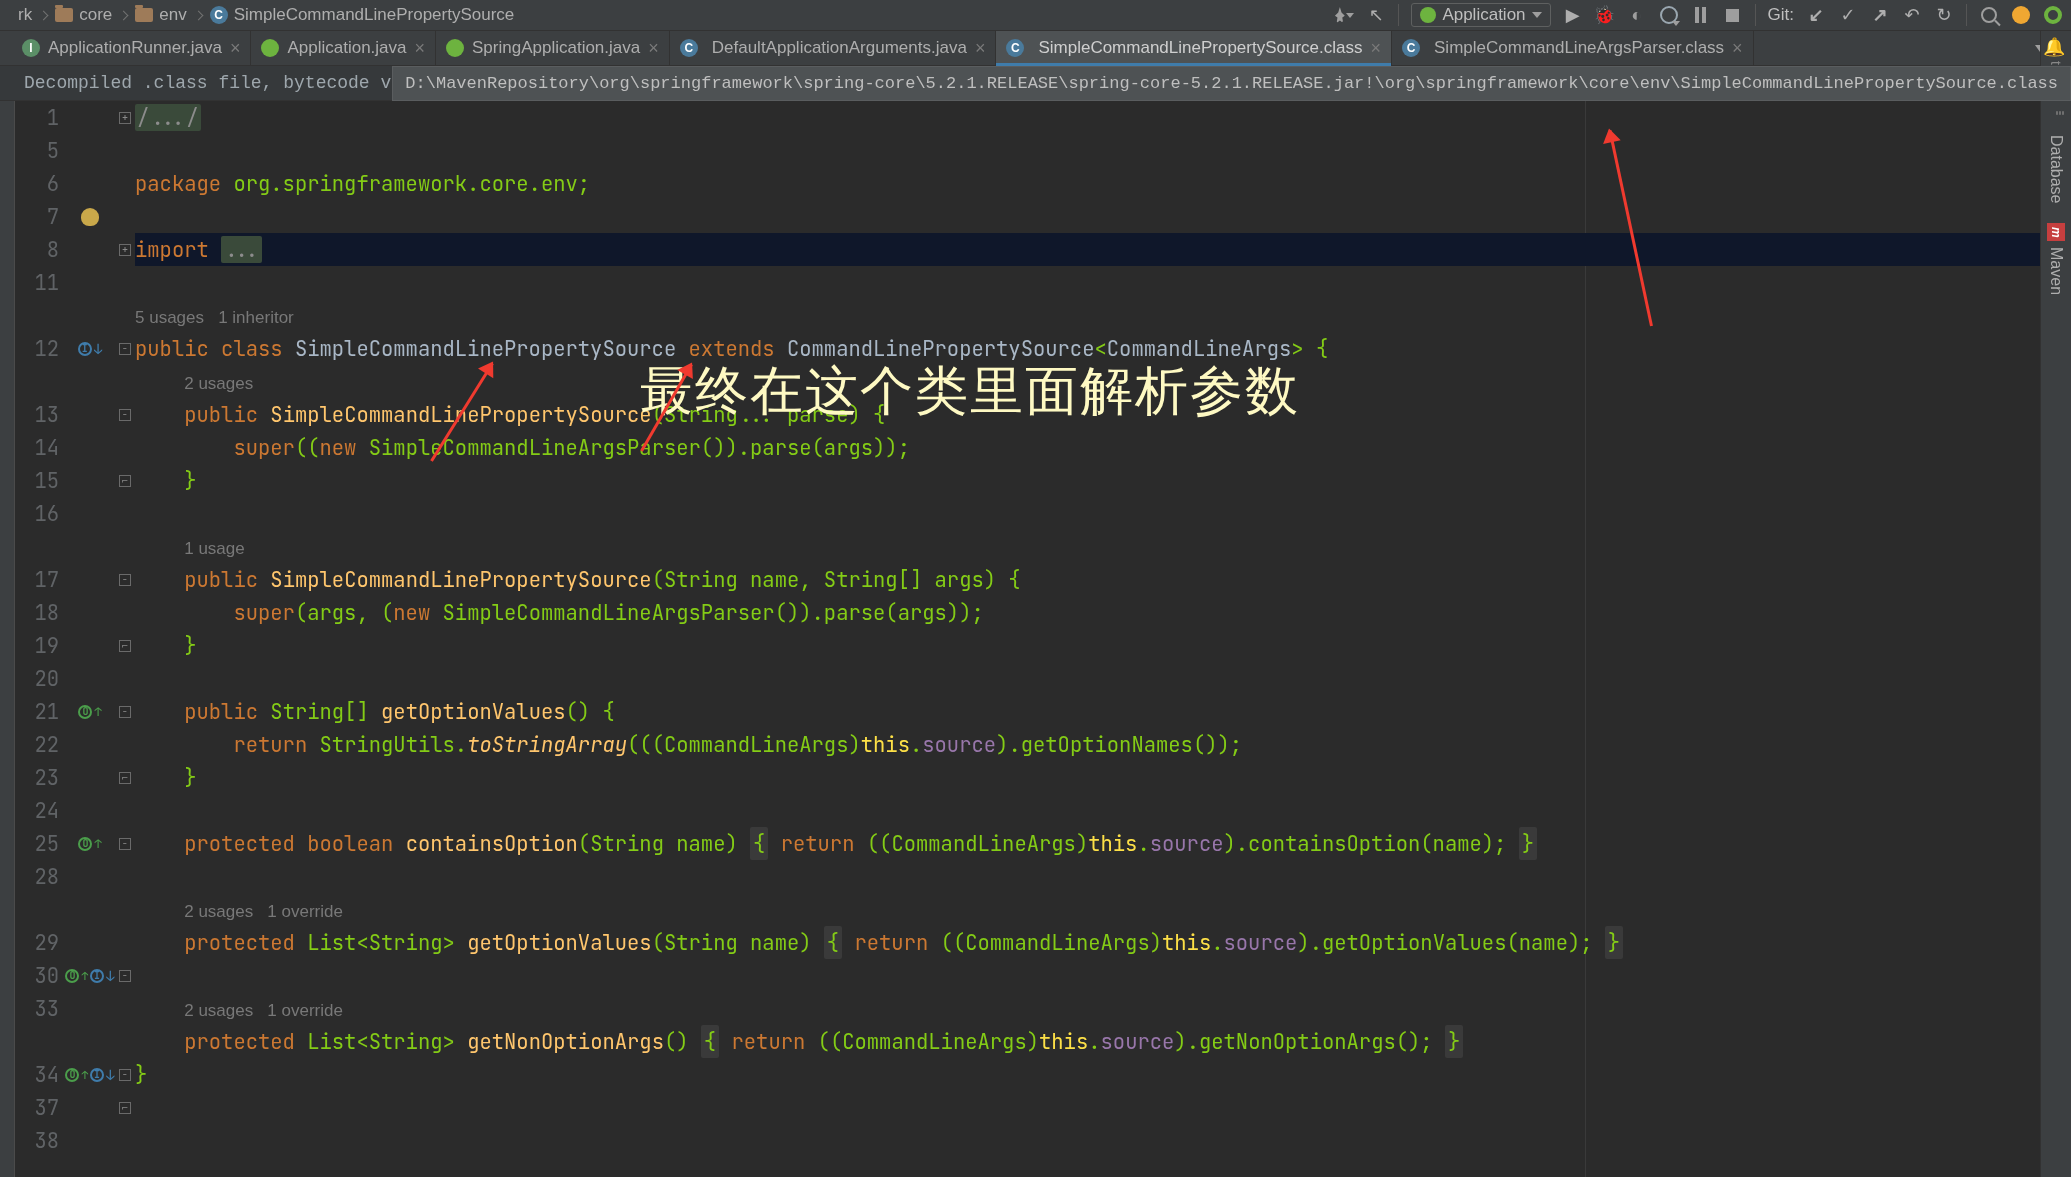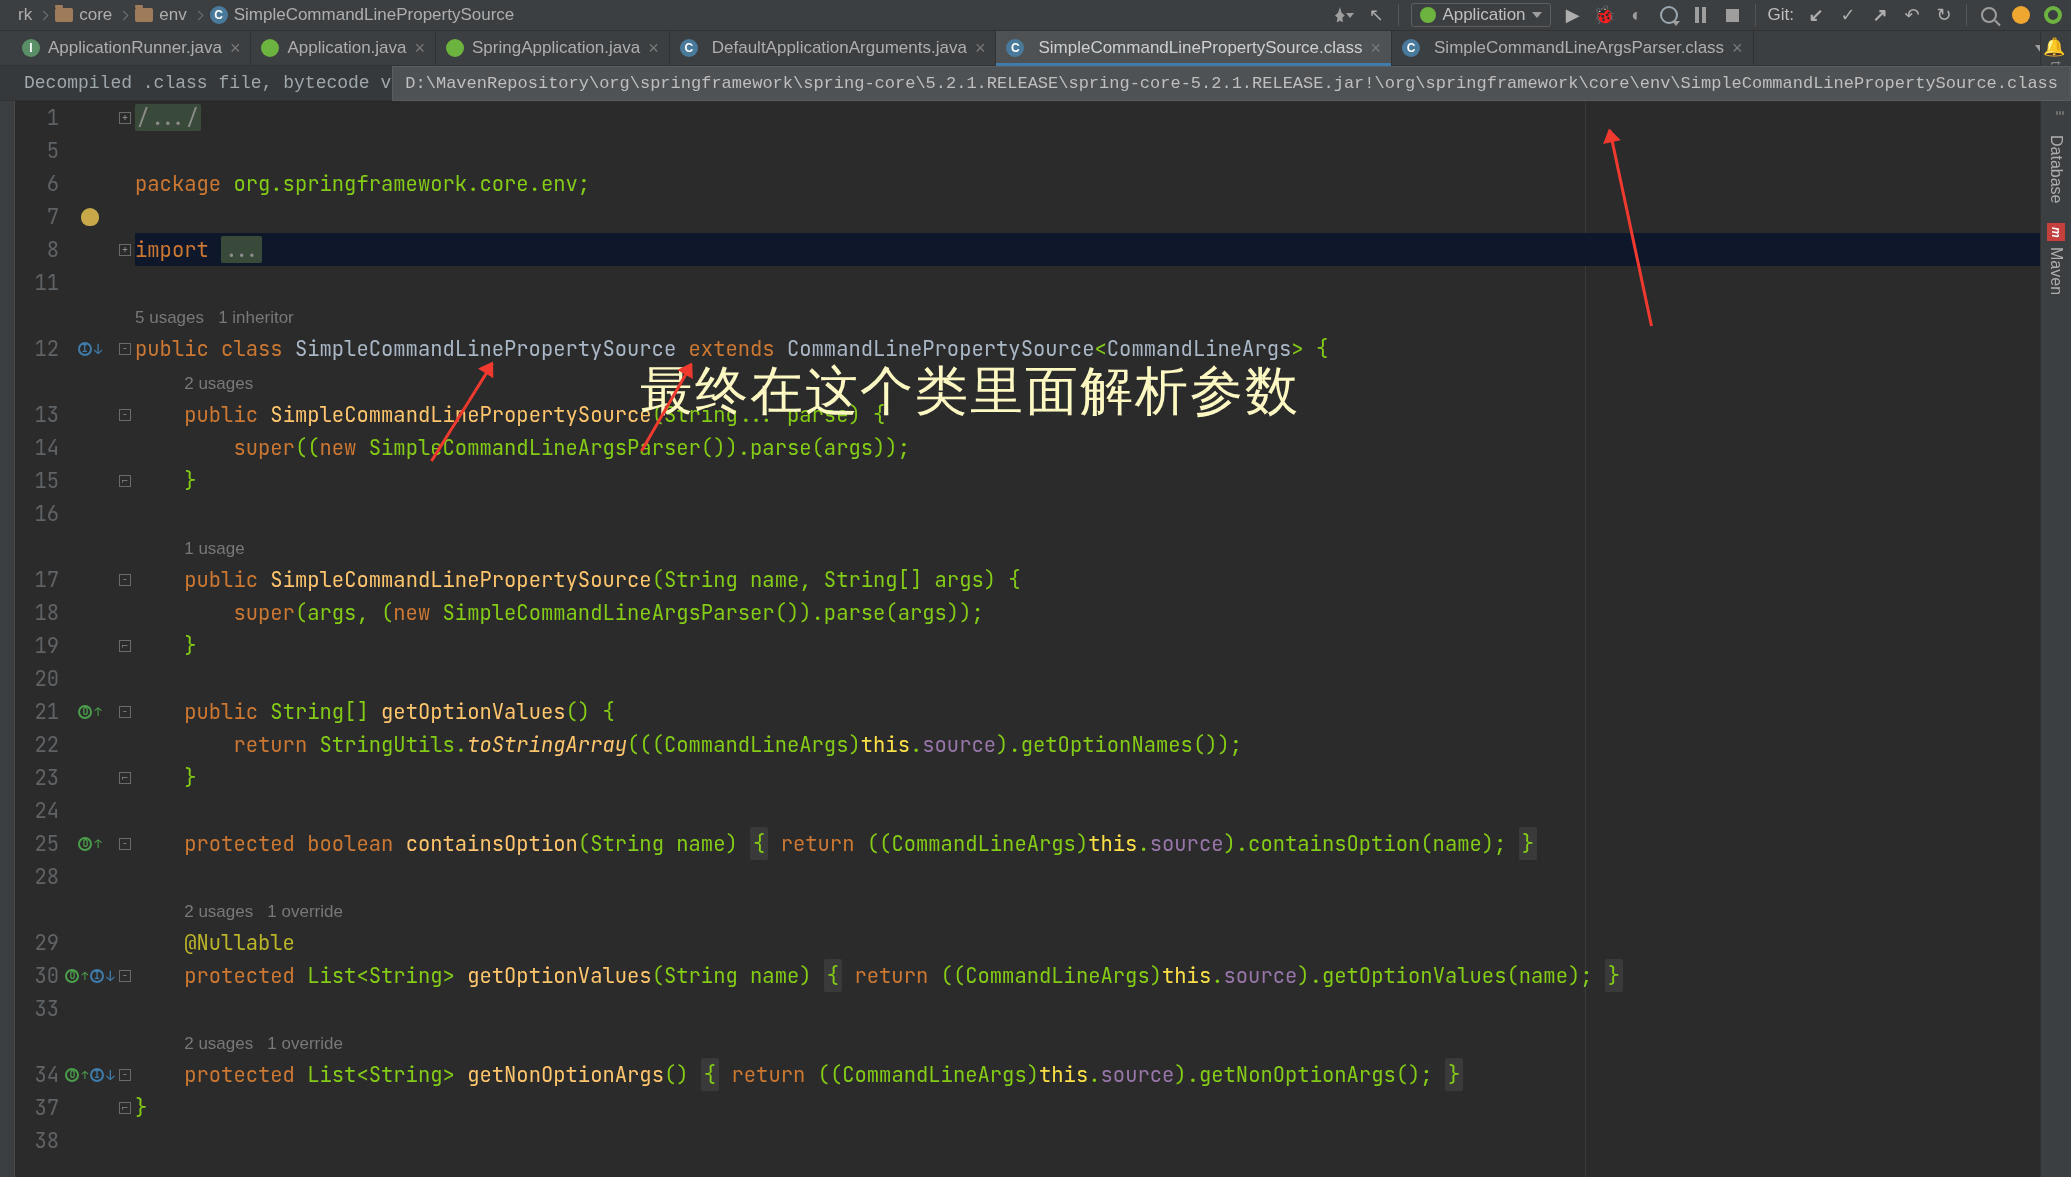--- a/index.html
+++ b/index.html
@@ -539,21 +539,20 @@
       <div class="row">        <span class="kw">super</span><span class="ident">(args, (</span><span class="kw">new</span> <span class="ident">SimpleCommandLineArgsParser()).parse(args));</span></div>
       <div class="row">    <span class="ident">}</span></div>
       <div class="row"></div>
       <div class="row">    <span class="kw">public</span> <span class="ident">String[]</span> <span class="method">getOptionValues</span><span class="ident">() {</span></div>
       <div class="row">        <span class="kw">return</span> <span class="ident">StringUtils.</span><span class="method-italic">toStringArray</span><span class="ident">(((CommandLineArgs)</span><span class="this">this</span><span class="ident">.</span><span class="field">source</span><span class="ident">).getOptionNames());</span></div>
       <div class="row">    <span class="ident">}</span></div>
       <div class="row"></div>
       <div class="row">    <span class="kw">protected boolean</span> <span class="method">containsOption</span><span class="ident">(String name) </span><span class="block-bg ident">{</span> <span class="kw">return</span> <span class="ident">((CommandLineArgs)</span><span class="this">this</span><span class="ident">.</span><span class="field">source</span><span class="ident">).containsOption(name); </span><span class="block-bg ident">}</span></div>
       <div class="row"></div>
       <div class="row">    <span class="inlay">2 usages   1 override</span></div>
-      <div class="row">    <span class="anno">@Nullable</span></div>
       <div class="row">    <span class="kw">protected</span> <span class="ident">List&lt;String&gt;</span> <span class="method">getOptionValues</span><span class="ident">(String name) </span><span class="block-bg ident">{</span> <span class="kw">return</span> <span class="ident">((CommandLineArgs)</span><span class="this">this</span><span class="ident">.</span><span class="field">source</span><span class="ident">).getOptionValues(name); </span><span class="block-bg ident">}</span></div>
       <div class="row"></div>
       <div class="row">    <span class="inlay">2 usages   1 override</span></div>
       <div class="row">    <span class="kw">protected</span> <span class="ident">List&lt;String&gt;</span> <span class="method">getNonOptionArgs</span><span class="ident">() </span><span class="block-bg ident">{</span> <span class="kw">return</span> <span class="ident">((CommandLineArgs)</span><span class="this">this</span><span class="ident">.</span><span class="field">source</span><span class="ident">).getNonOptionArgs(); </span><span class="block-bg ident">}</span></div>
       <div class="row"><span class="ident">}</span></div>
       <div class="row"></div>
     </div>
 
   <div class="annot" style="left:640px;top:255px;">
     <span class="txt">最终在这个类里面解析参数</span>

